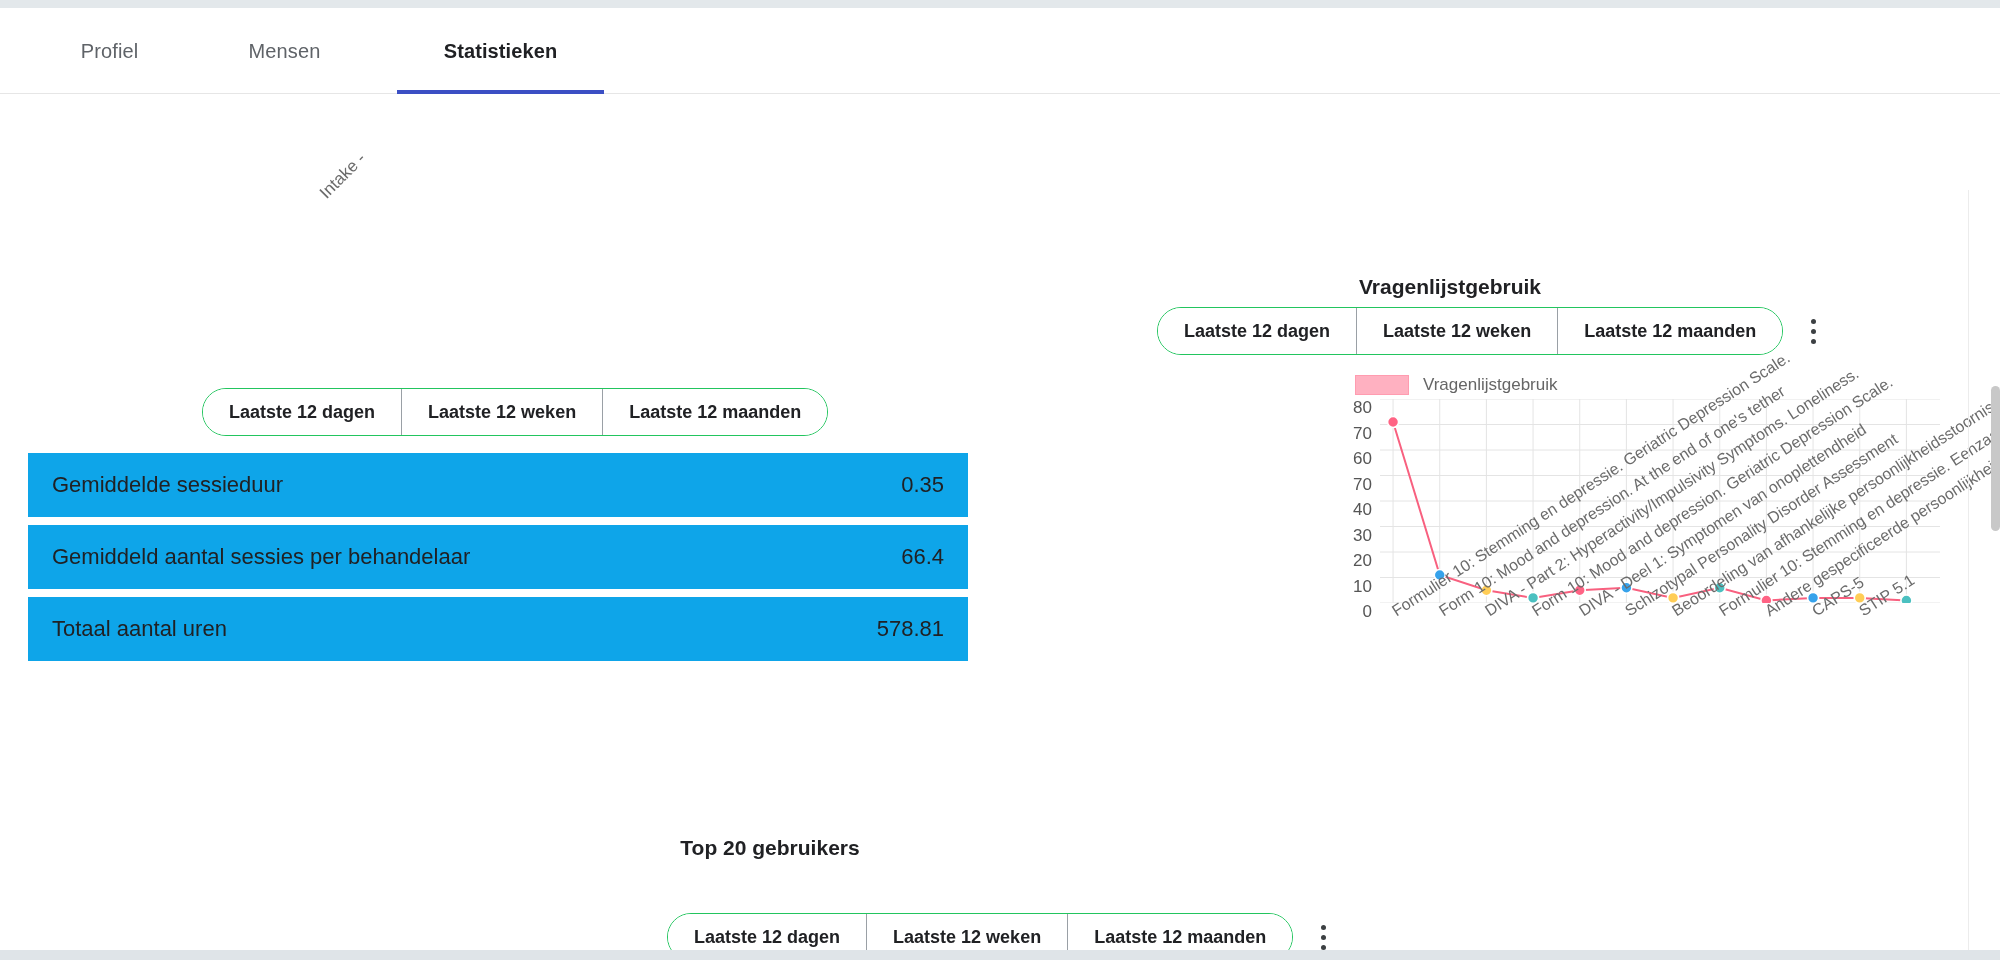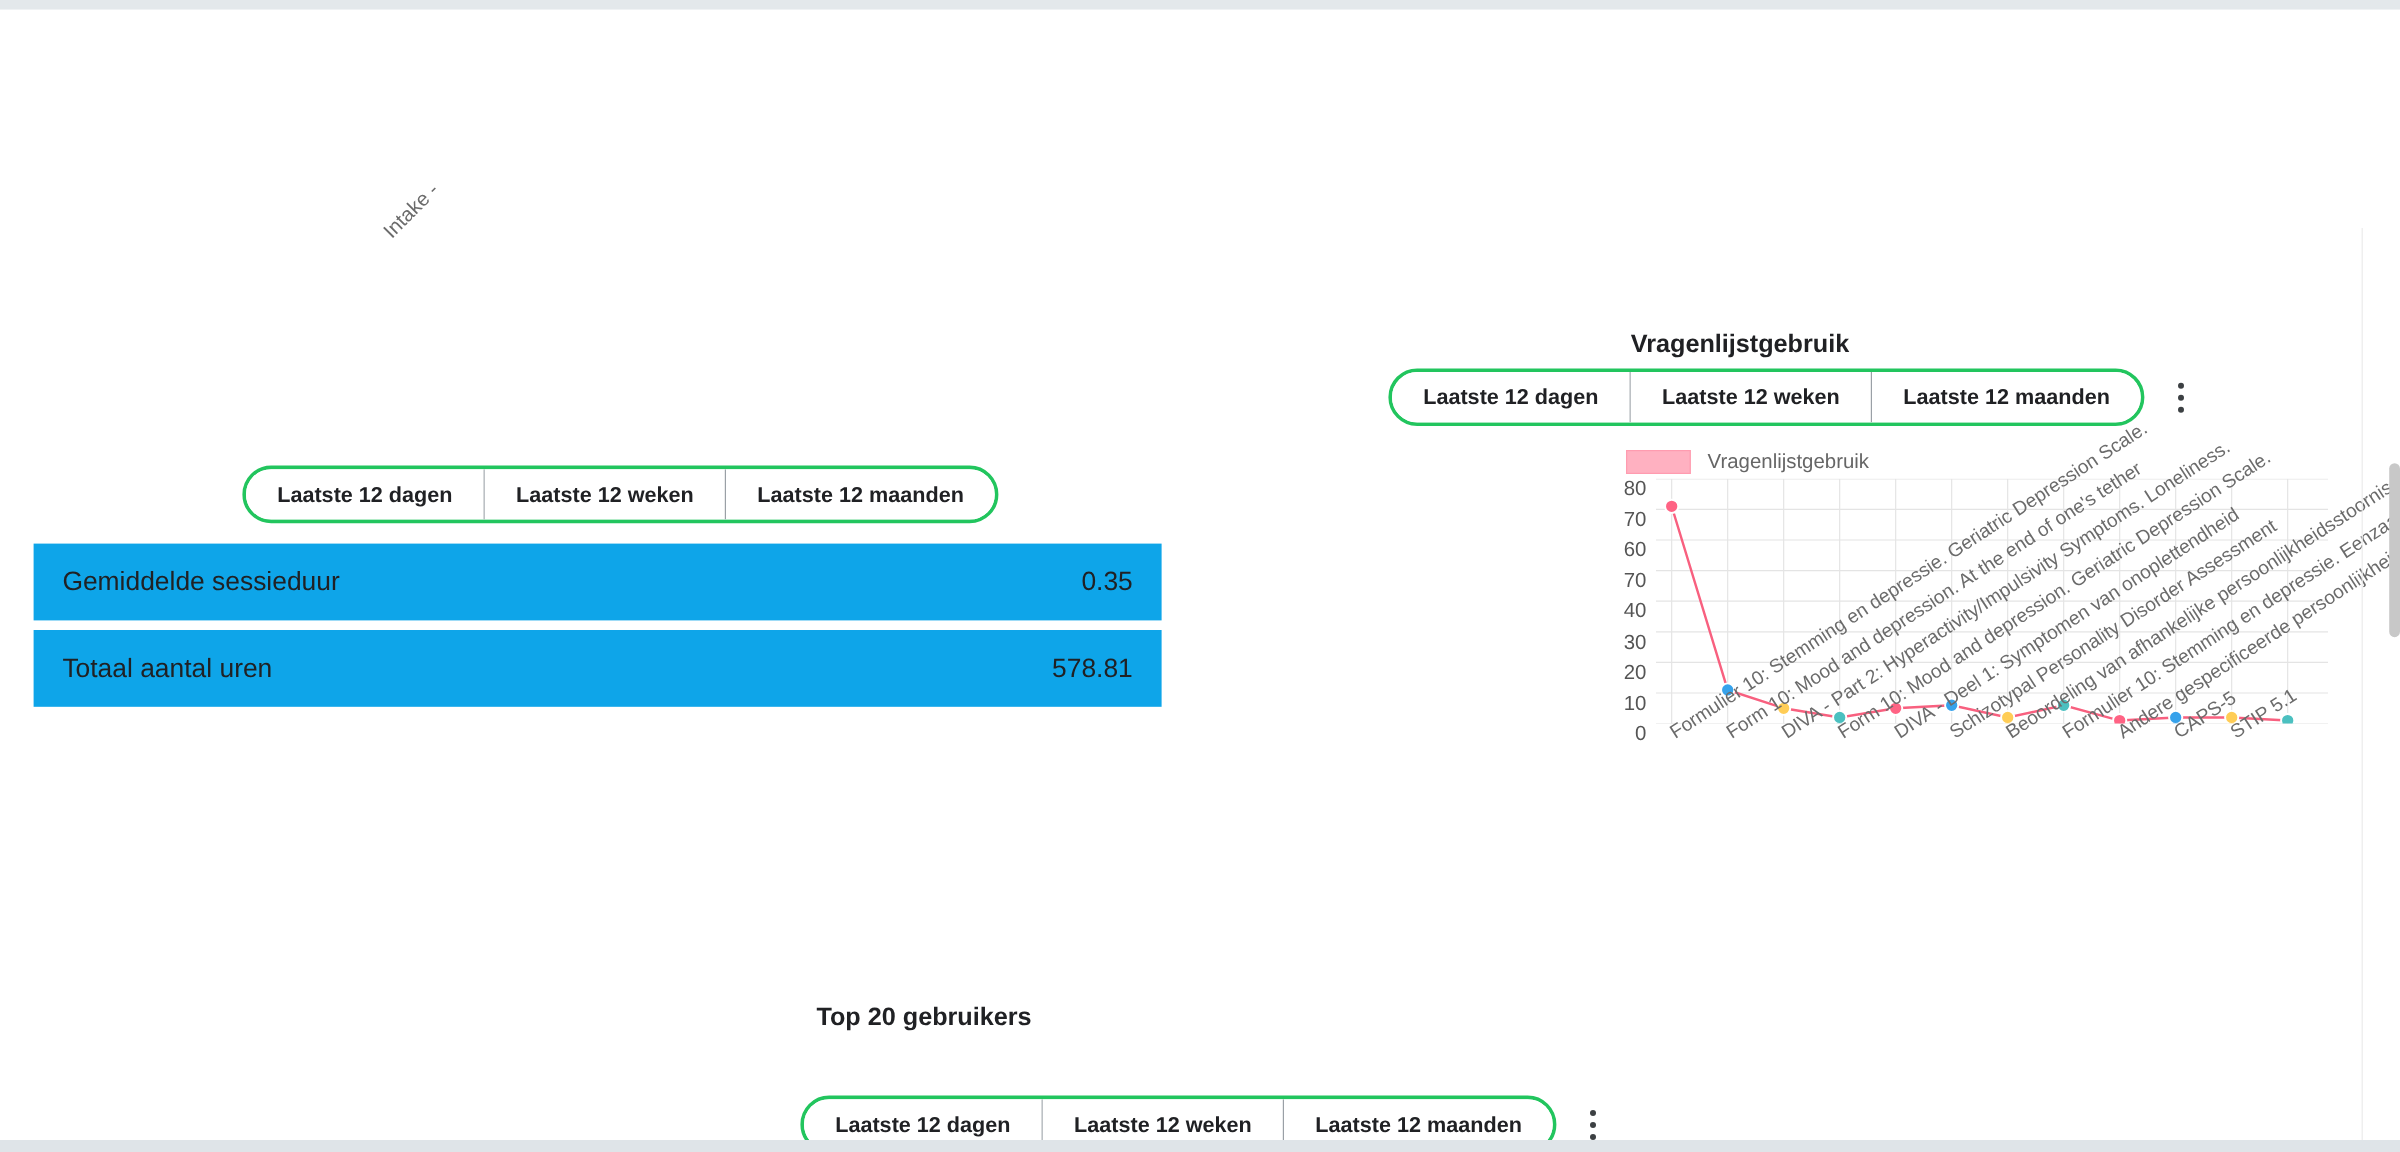--- a/index.html
+++ b/index.html
@@ -29,21 +29,21 @@
 
   
   .content { position:absolute; left:0; top:87px; width:2000px; height:855px;
              background:#fff; overflow:hidden; }
 
   
   .clipped-label { position:absolute; left:330px; top:88px; font-size:17px; color:#6b6b6b;
                    transform:rotate(-45deg); transform-origin:left bottom; white-space:nowrap; }
 
   
-  .seg { display:inline-flex; border:3px solid #22c55e; border-radius:34px; overflow:hidden;
+  .seg { display:inline-flex; border:1px solid #22c55e; border-radius:34px; overflow:hidden;
          background:#fff; height:48px; }
   .seg-btn { display:flex; align-items:center; justify-content:center; padding:0 26px;
              font-size:18px; font-weight:700; color:#202124; background:#fff;
              border-right:1px solid #9aa0a6; white-space:nowrap; cursor:pointer; }
   .seg-btn:last-child { border-right:none; }
 
   .kebab { width:28px; height:48px; display:flex; flex-direction:column; align-items:center;
            justify-content:center; gap:5px; cursor:pointer; }
   .kebab i { width:5px; height:5px; border-radius:50%; background:#3c4043; display:block; }
 
@@ -88,38 +88,54 @@
   .edge-line { position:absolute; left:1968px; top:95px; width:1px; height:855px; background:#ececec; }
 </style>
 </head>
 <body>
 
 <div id="app">
 
   <div class="top-strip"></div>
   <div class="page">
 
+    <div class="tabbar">
+      <div class="tab" id="tab-0">
+        <span>Profiel</span>
+      </div>
+      <div class="tab" id="tab-1">
+        <span>Mensen</span>
+      </div>
+      <div class="tab active" id="tab-2">
+        <span>Statistieken</span>
+        <span class="tab-underline"></span>
+      </div>
+    </div>
 
     <div class="content">
 
       <div class="clipped-label">Intake -</div>
 
       <div id="left-panel">
         <div id="left-seg-wrap">
           <div class="seg">
             <div class="seg-btn">Laatste 12 dagen</div>
             <div class="seg-btn">Laatste 12 weken</div>
             <div class="seg-btn">Laatste 12 maanden</div>
           </div>
         </div>
 
         <div class="stat-list">
           <div class="stat-row">
             <span class="stat-label">Gemiddelde sessieduur</span>
             <span class="stat-value">0.35</span>
+          </div>
+          <div class="stat-row">
+            <span class="stat-label">Gemiddeld aantal sessies per behandelaar</span>
+            <span class="stat-value">66.4</span>
           </div>
           <div class="stat-row">
             <span class="stat-label">Totaal aantal uren</span>
             <span class="stat-value">578.81</span>
           </div>
         </div>
       </div>
 
       <div id="chart-card">
         <div class="card-title">Vragenlijstgebruik</div>

